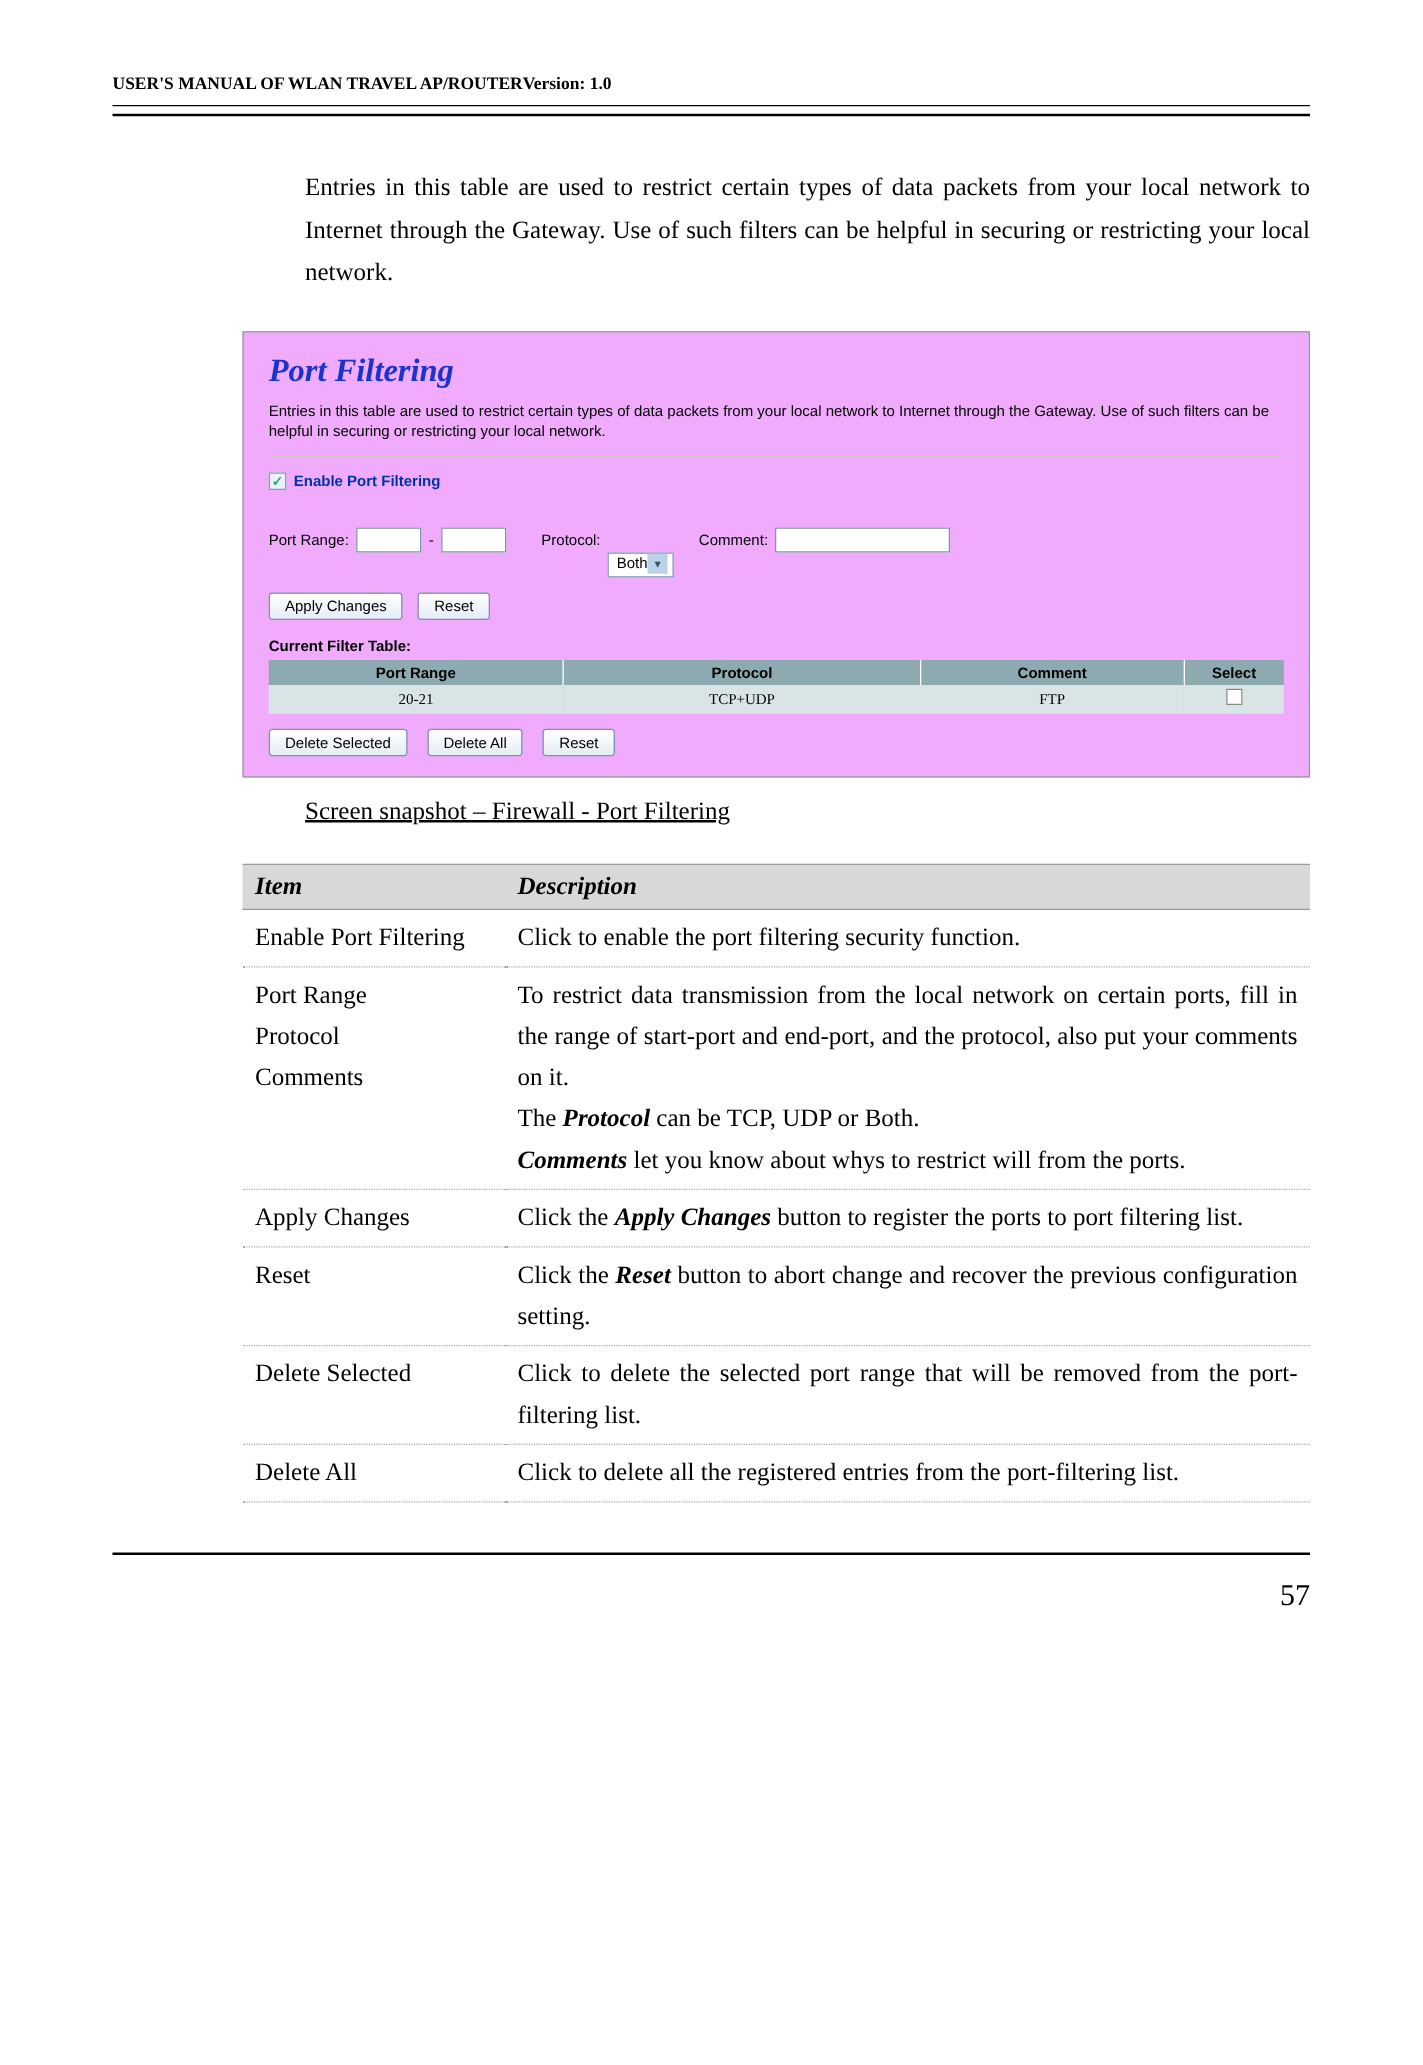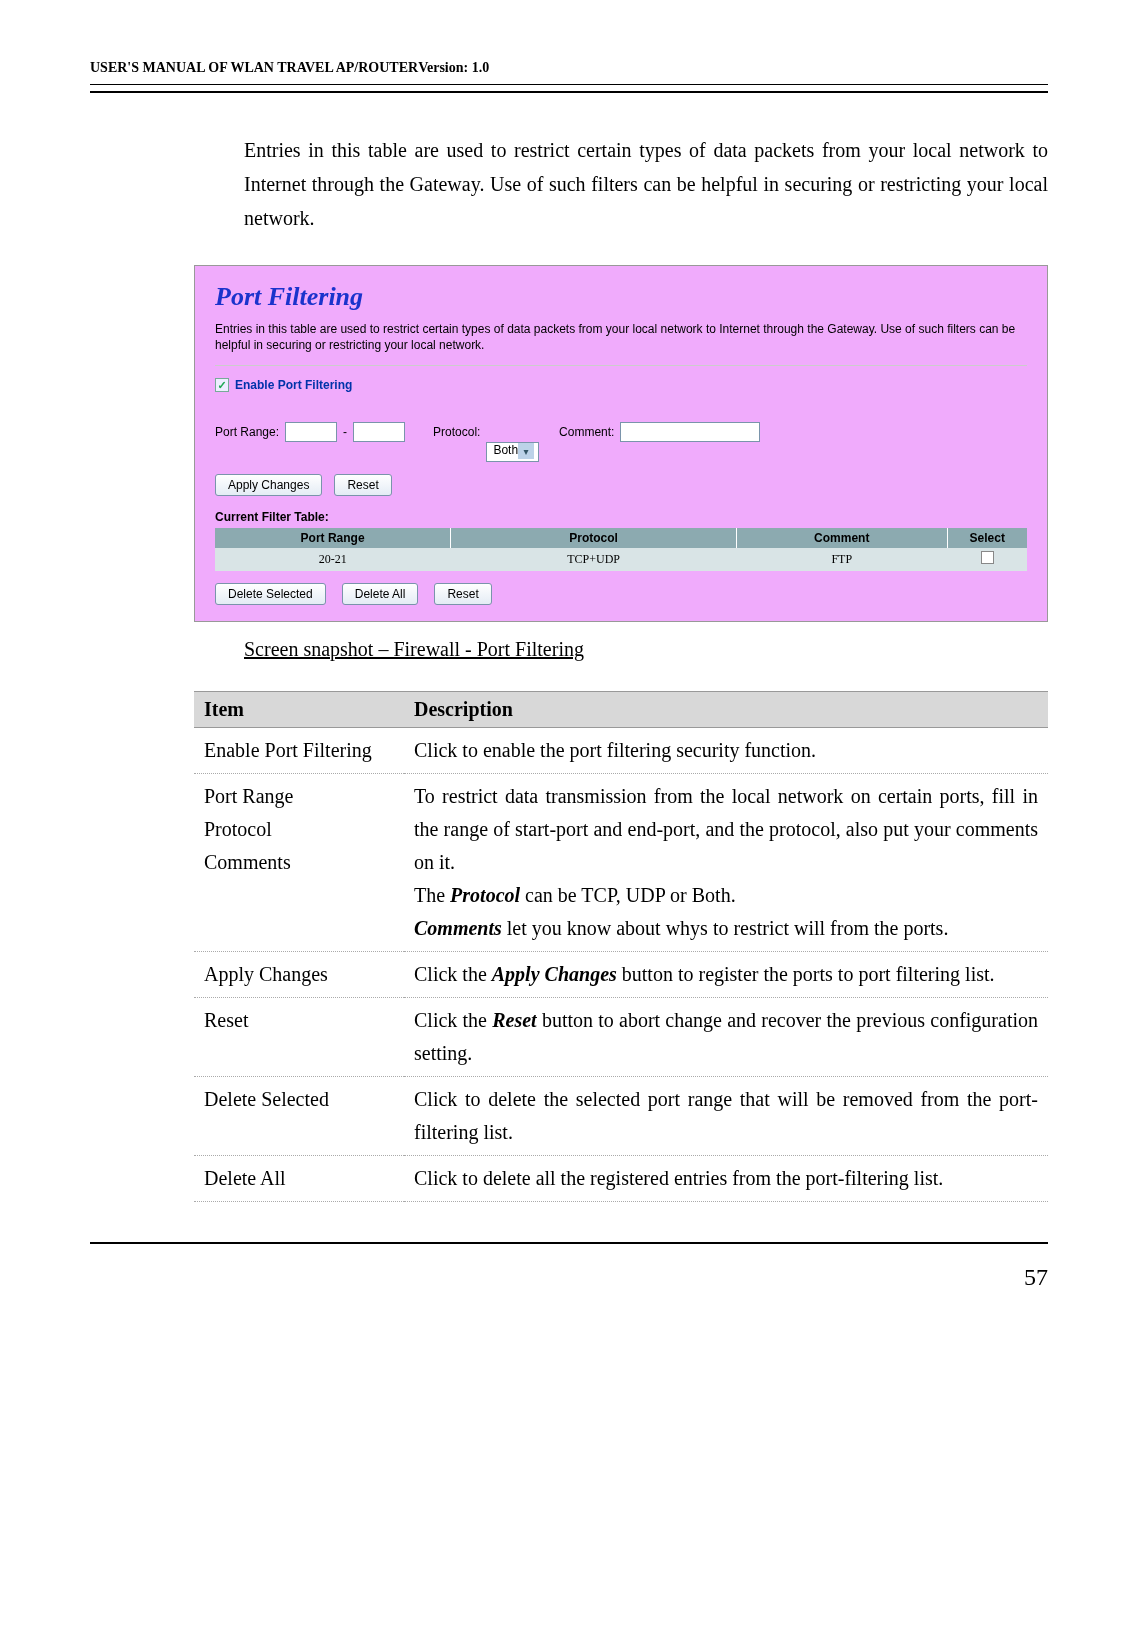--- a/index.html
+++ b/index.html
@@ -143,21 +143,21 @@
       font-weight: bold;
       font-size: 20px;
     }
     .desc-table td {
       padding: 6px 10px;
       vertical-align: top;
       line-height: 1.65;
       text-align: justify;
     }
     .desc-table tr { border-bottom: 1px dotted #aaa; }
-    .desc-table tr.header-row { border-bottom: 1px solid #999; border-top: 1px solid #999;}
+    .desc-table tr.header-row { border-bottom: 1px solid #999; border-top: 1px solid #999; font-style: italic;}
     .desc-table .col1 { width: 210px; }
     .footer-line { border-top: 2px solid #000; margin-top: 40px; }
     .page-num { text-align: right; font-size: 24px; margin-top: 20px; padding-right: 0; }
     .bi { font-weight: bold; font-style: italic; }
     .comment-input { width: 140px; }
   </style>
 </head>
 <body>
 
 <div class="page">

